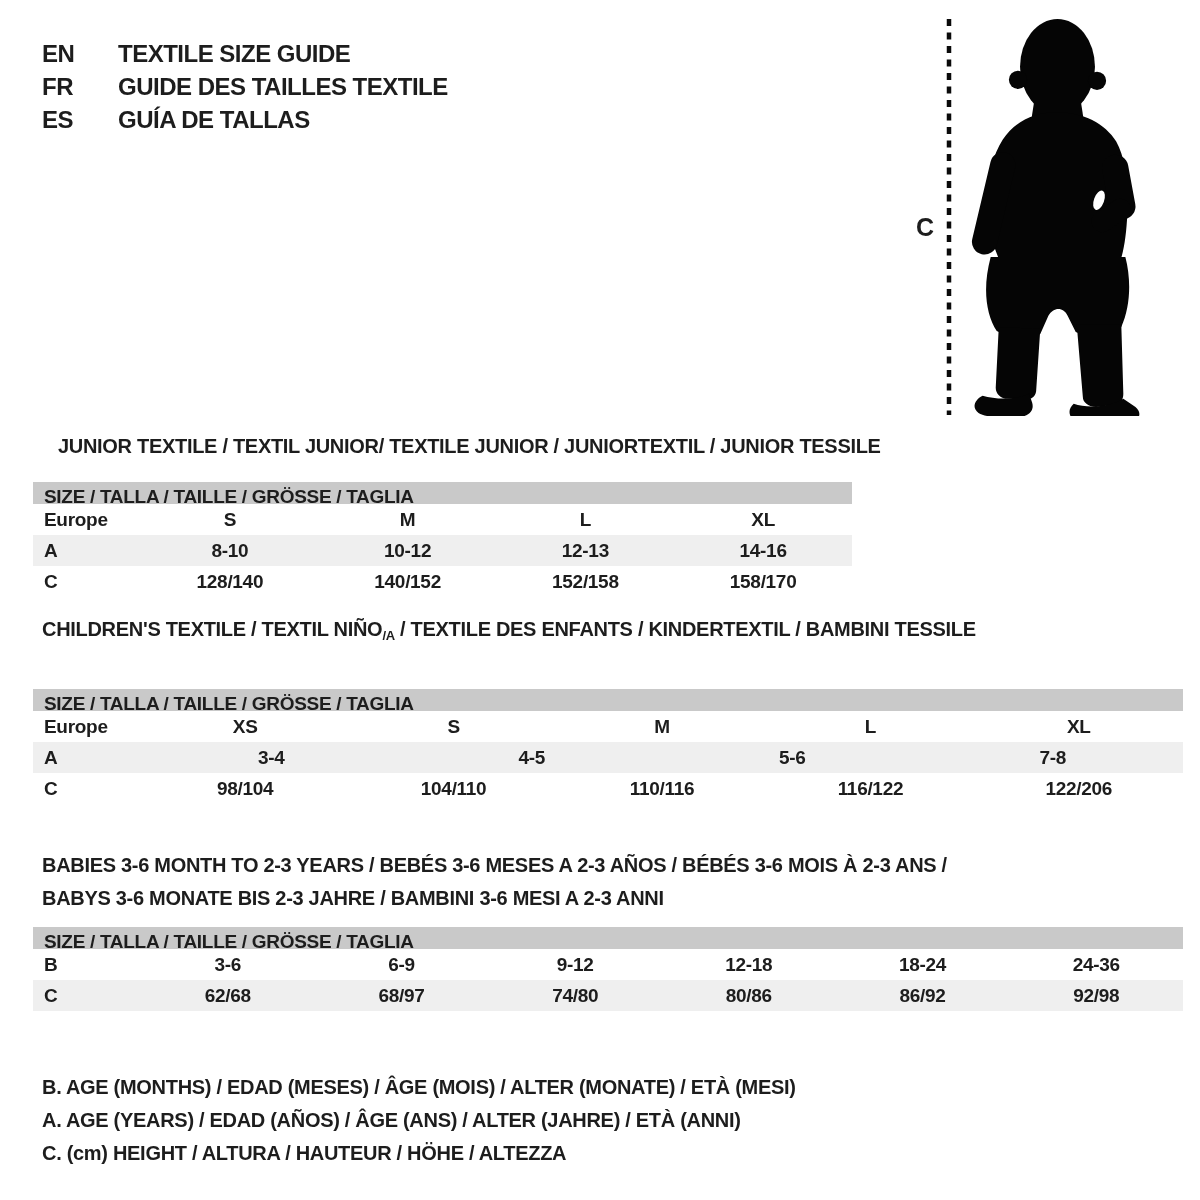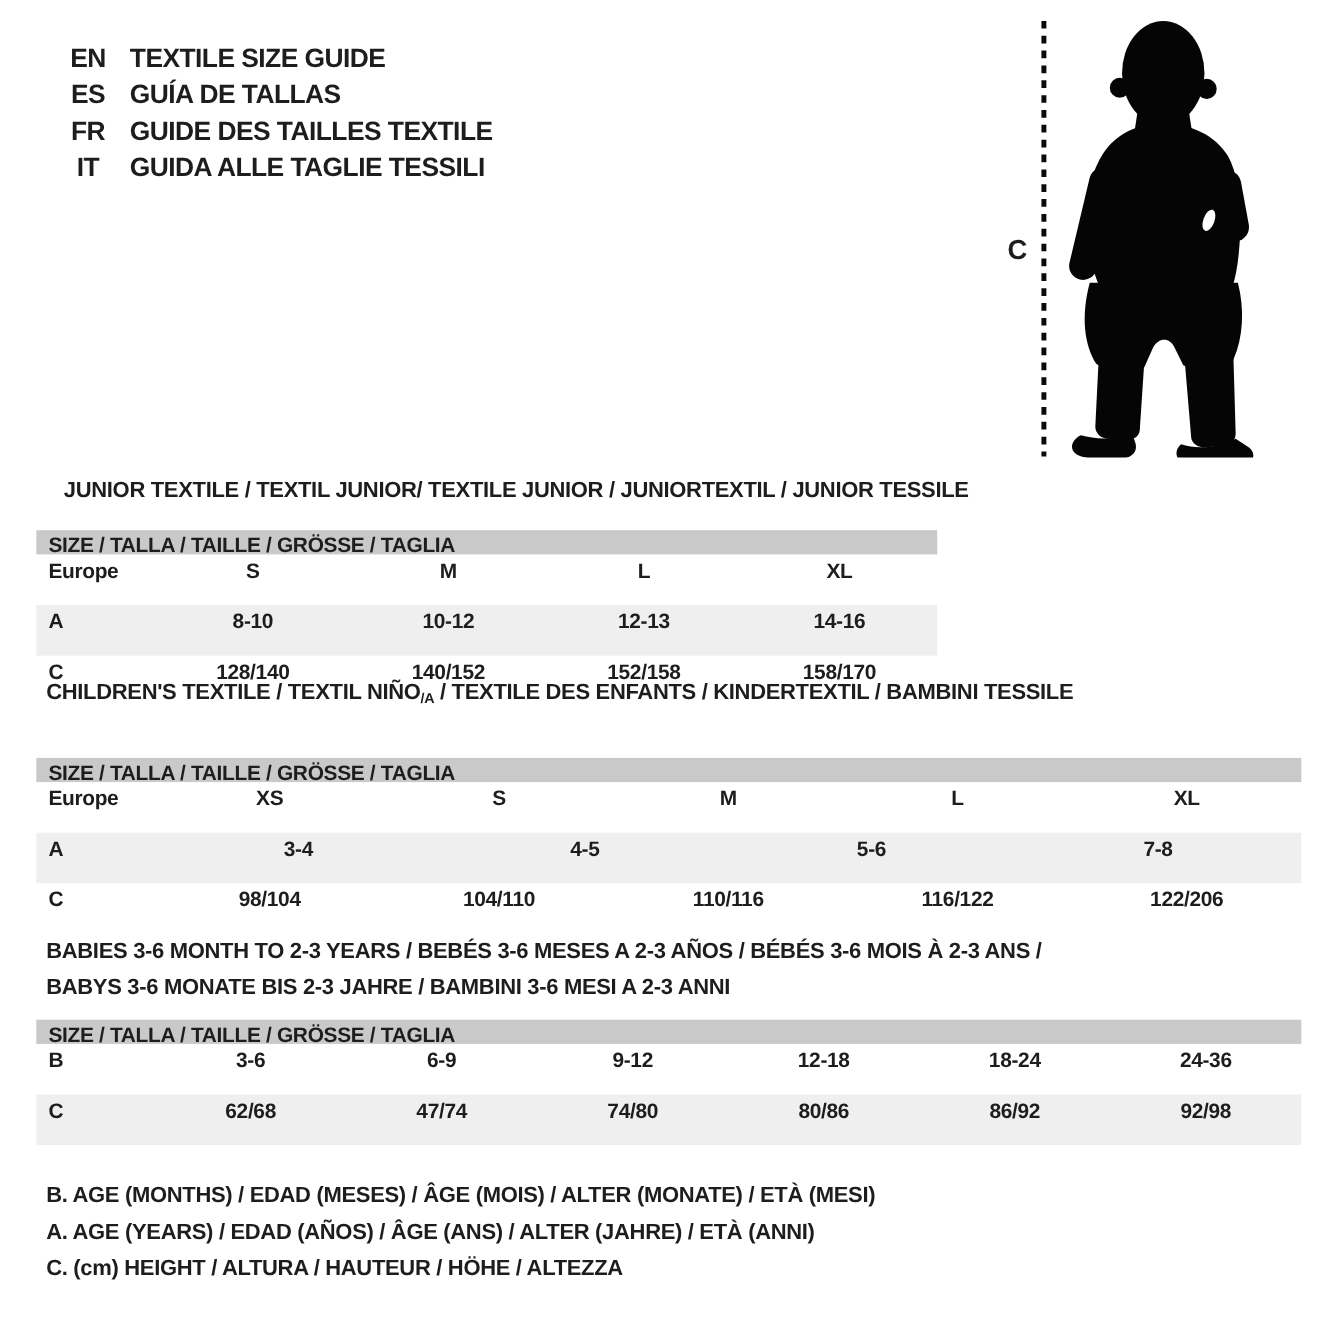--- a/index.html
+++ b/index.html
@@ -4,65 +4,61 @@
 <style>
   html,body{margin:0;padding:0;}
   body{
     width:1200px;height:1200px;position:relative;background:#ffffff;
     font-family:"Liberation Sans", sans-serif;color:#1d1d1d;overflow:hidden;
   }
   .abs{position:absolute;}
 
   
   .lang-block{left:42px;top:37px;}
-  .lang-row{display:flex;height:33px;line-height:33px;text-align:center;}
+  .lang-row{display:flex;height:33px;line-height:33px;}
   .lang-code{width:76px;font-size:24px;font-weight:700;letter-spacing:-0.5px;}
   .lang-label{font-size:24px;font-weight:700;letter-spacing:-0.5px;white-space:nowrap;}
 
   
   .section-title{font-size:20px;font-weight:700;letter-spacing:-0.3px;line-height:22px;white-space:nowrap;}
   .section-title sub{font-size:13px;vertical-align:-4px;font-weight:700;}
 
   
   .size-table{background:#fff;}
   .thead{
     height:22px;line-height:29px;background:#c9c9c9;
     font-size:19px;font-weight:700;letter-spacing:-0.3px;
     padding-left:11px;box-sizing:border-box;
   }
-  .trow{display:flex;height:46px;line-height:31px;font-size:19px;font-weight:600;letter-spacing:-0.3px;}
+  .trow{display:flex;height:31px;line-height:31px;font-size:19px;font-weight:600;letter-spacing:-0.3px;}
   .trow.alt{background:#efefef;}
   .tlabel{width:108px;box-sizing:border-box;padding-left:11px;text-align:left;}
   .tcell{flex:1;text-align:center;}
 
   
   .legend-line{height:33px;line-height:33px;font-size:20px;font-weight:700;letter-spacing:-0.3px;white-space:nowrap;}
 
   
   .c-label{font-size:25px;font-weight:700;}
 </style>
 </head>
 <body>
 
 <div class="abs lang-block">
   <div class="lang-row">
     <span class="lang-code">EN</span>
     <span class="lang-label">TEXTILE SIZE GUIDE</span>
   </div>
   <div class="lang-row">
-    <span class="lang-code">ES</span>
-    <span class="lang-label">GUÍA DE TALLAS</span>
-  </div>
-  <div class="lang-row">
     <span class="lang-code">FR</span>
     <span class="lang-label">GUIDE DES TAILLES TEXTILE</span>
   </div>
   <div class="lang-row">
-    <span class="lang-code">IT</span>
-    <span class="lang-label">GUIDA ALLE TAGLIE TESSILI</span>
+    <span class="lang-code">ES</span>
+    <span class="lang-label">GUÍA DE TALLAS</span>
   </div>
 </div>
 
 <div class="abs c-label" style="left:916px;top:213px;">C</div>
 
 <svg class="abs" style="left:944px;top:16px;" width="10" height="402" aria-hidden="true">
   <line x1="5" y1="3" x2="5" y2="399" stroke="#0a0a0a" stroke-width="4.5" stroke-dasharray="7 6.5"></line>
 </svg>
 
 <svg class="abs" style="left:970px;top:16px;" width="175" height="400" viewBox="0 0 170 395" aria-hidden="true">
@@ -162,21 +158,21 @@
     <div class="tcell">3-6</div>
     <div class="tcell">6-9</div>
     <div class="tcell">9-12</div>
     <div class="tcell">12-18</div>
     <div class="tcell">18-24</div>
     <div class="tcell">24-36</div>
   </div>
   <div class="trow alt">
     <div class="tlabel">C</div>
     <div class="tcell">62/68</div>
-    <div class="tcell">47/74</div>
+    <div class="tcell">68/97</div>
     <div class="tcell">74/80</div>
     <div class="tcell">80/86</div>
     <div class="tcell">86/92</div>
     <div class="tcell">92/98</div>
   </div>
 </div>
 
 <div class="abs" style="left:42px;top:1071px;">
   <div class="legend-line">B. AGE (MONTHS) / EDAD (MESES) / ÂGE (MOIS) / ALTER (MONATE) / ETÀ (MESI)</div>
   <div class="legend-line">A. AGE (YEARS) / EDAD (AÑOS) / ÂGE (ANS) / ALTER (JAHRE) / ETÀ (ANNI)</div>

